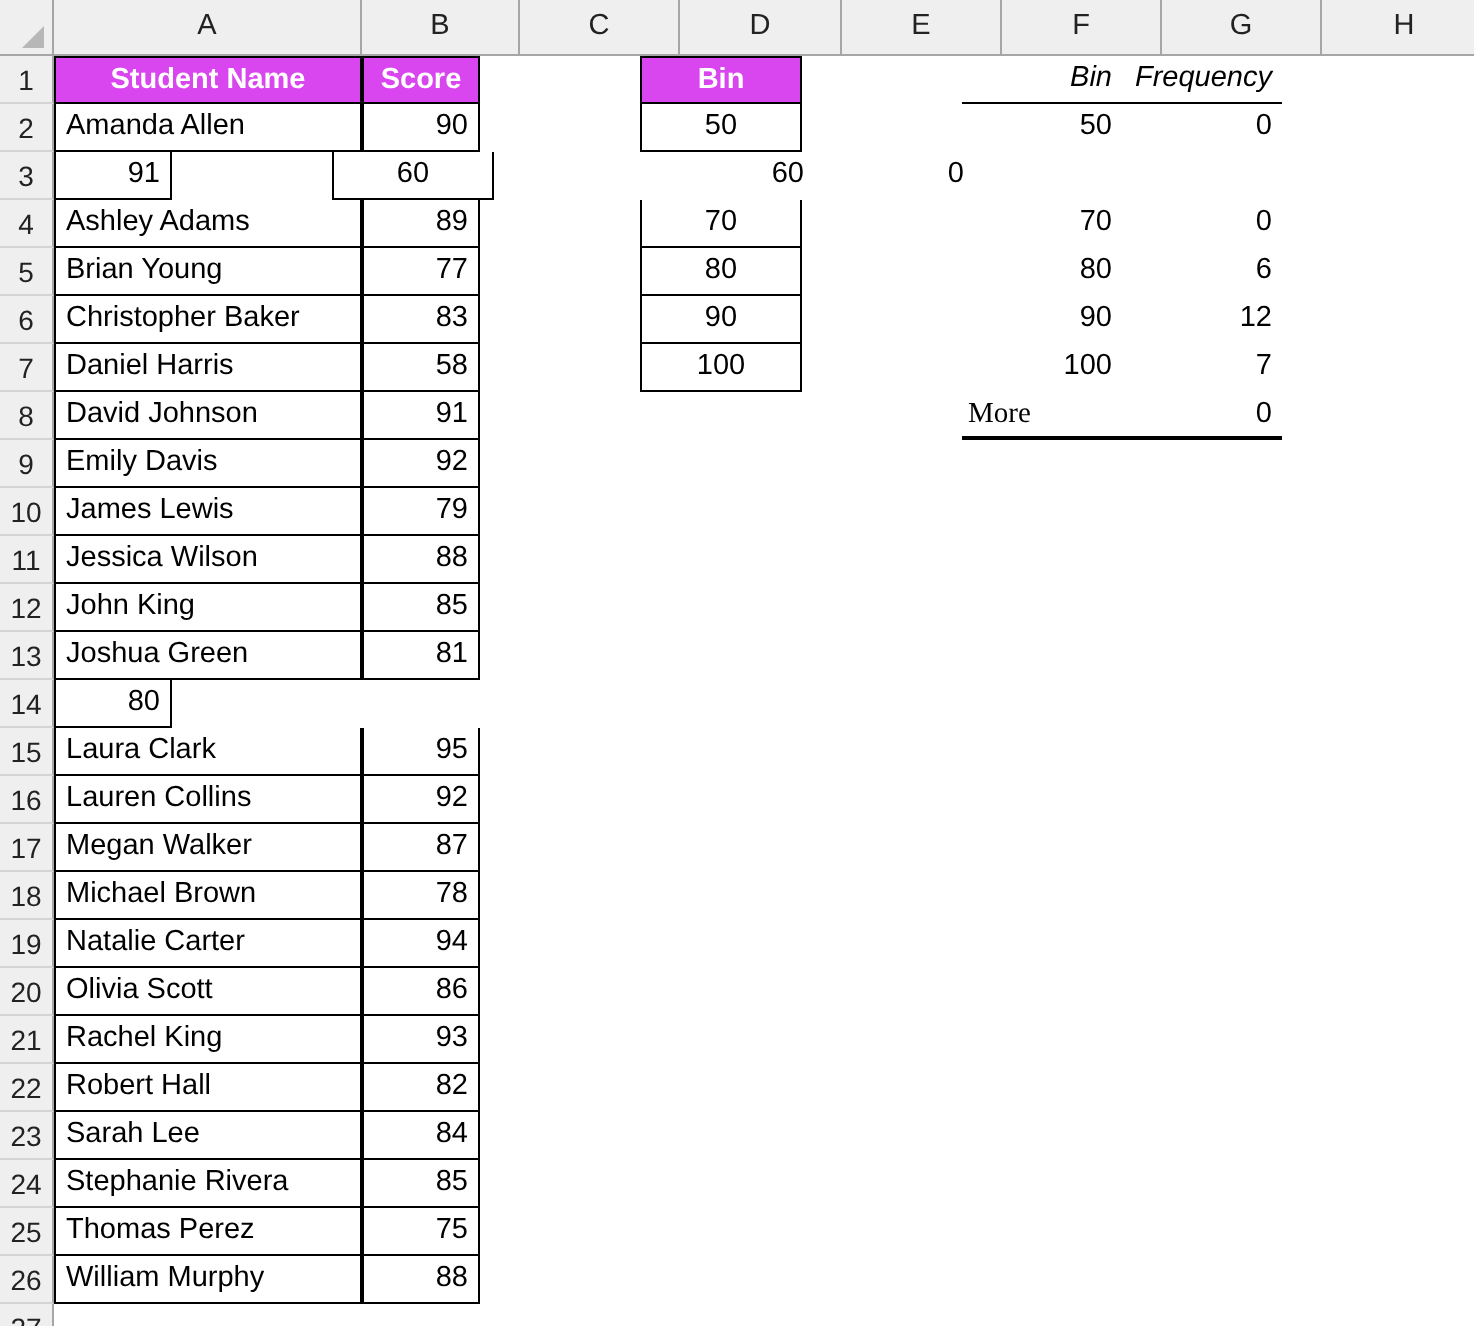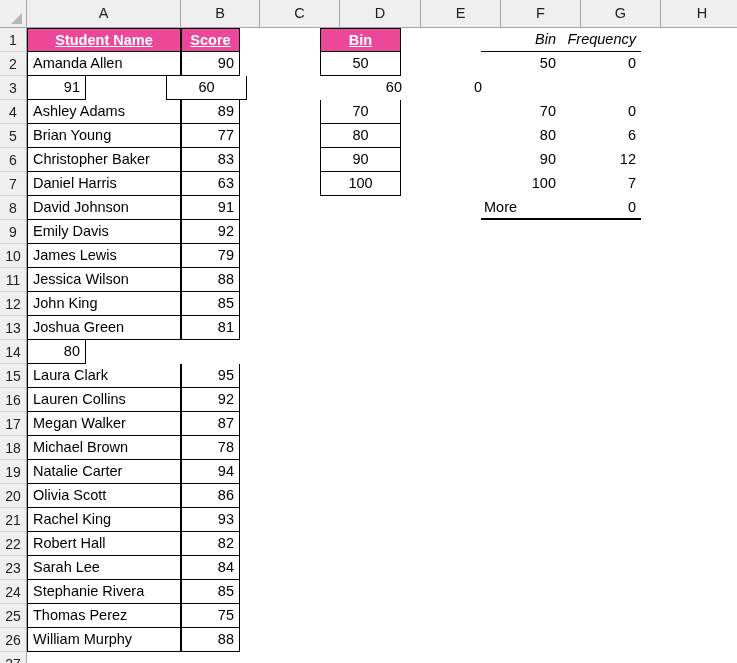--- a/index.html
+++ b/index.html
@@ -93,40 +93,40 @@
     border-left:1px solid #000;
     border-right:1px solid #000;
     border-bottom:1px solid #000;
   }
   .tbl-top{border-top:1px solid #000;}
   .pad-l{padding-left:5px;text-align:left;}
   .pad-r{padding-right:5px;text-align:right;}
   .ctr{text-align:center;}
 
   .hdr-green{
-    background:#ec4899;
+    background:#d946ef;
     color:#ffffff;
     font-weight:bold;
-    text-decoration:underline;
   }
 
   
   .ft-head{
     font-style:italic;
     text-align:right;
     padding-right:5px;
     border-bottom:1px solid #000;
   }
   .ft-cell{
     text-align:right;
     padding-right:5px;
   }
   .ft-cell-left{
     text-align:left;
     padding-left:3px;
+    font-family:Liberation Serif, serif;
   }
   .ft-bottom{border-bottom:2px solid #000;}
 </style>
 </head>
 <body>
 
 <div class="sheet">
 
   <div class="colhead-row">
     <div class="corner">
@@ -227,21 +227,21 @@
         <div class="cell c-b tbl pad-r">83</div>
         <div class="cell c-c"></div>
         <div class="cell c-d tbl ctr">90</div>
         <div class="cell c-e"></div>
         <div class="cell c-f ft-cell">90</div>
         <div class="cell c-g ft-cell">12</div>
         <div class="cell c-h"></div>
       </div>
       <div class="row">
         <div class="cell c-a tbl pad-l">Daniel Harris</div>
-        <div class="cell c-b tbl pad-r">63</div>
+        <div class="cell c-b tbl pad-r">58</div>
         <div class="cell c-c"></div>
         <div class="cell c-d tbl ctr">100</div>
         <div class="cell c-e"></div>
         <div class="cell c-f ft-cell">100</div>
         <div class="cell c-g ft-cell">7</div>
         <div class="cell c-h"></div>
       </div>
       <div class="row">
         <div class="cell c-a tbl pad-l">David Johnson</div>
         <div class="cell c-b tbl pad-r">91</div>

